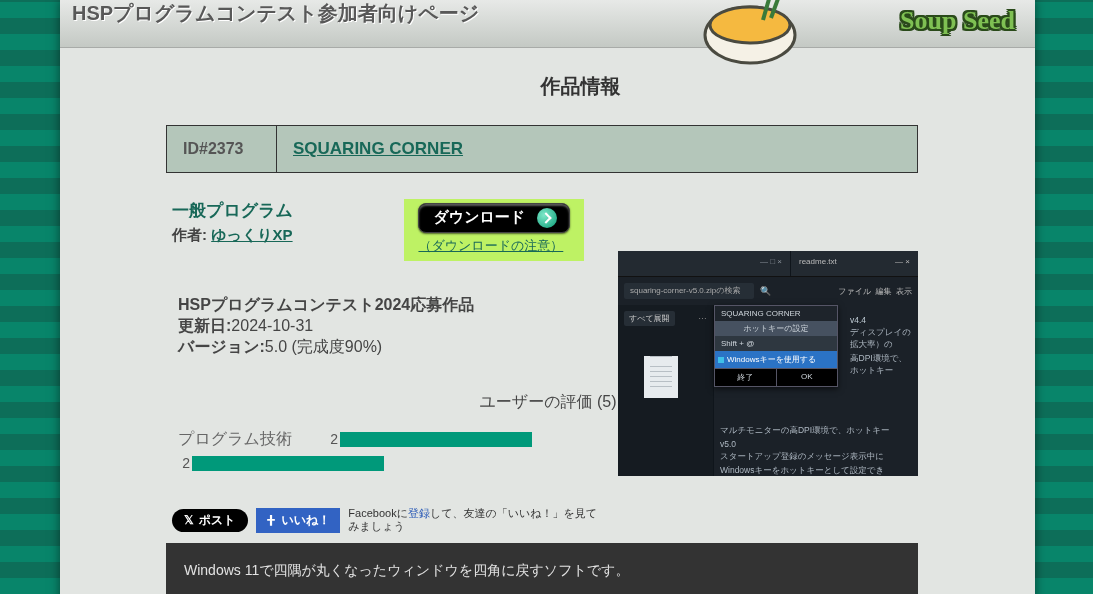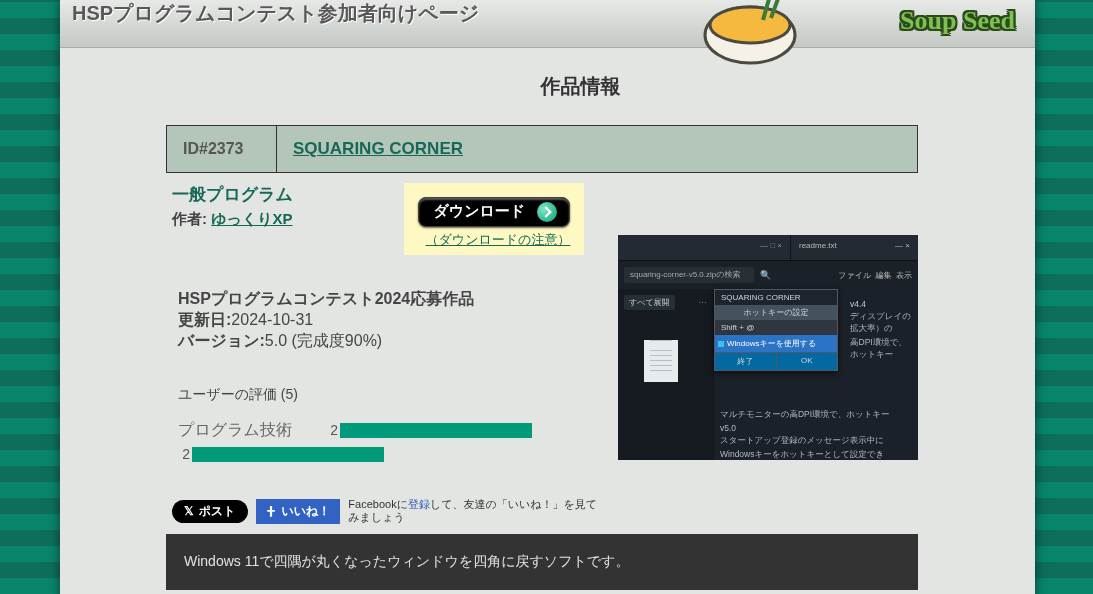--- a/index.html
+++ b/index.html
@@ -69,21 +69,21 @@
   .section-title {
     text-align: center;
     font-size: 20px;
     font-weight: bold;
     color: #333;
     margin-bottom: 25px;
   }
   .info-table {
     width: 752px;
     border-collapse: collapse;
-    margin-bottom: 4px;
+    margin-bottom: 20px;
   }
   .info-table td {
     border: 1px solid #333;
     padding: 13px 16px;
     vertical-align: middle;
   }
   .id-cell {
     background: #b4c6ba;
     width: 110px;
     font-size: 16px;
@@ -121,23 +121,23 @@
   }
   .author-line b { font-weight: bold; }
   .author-line a {
     color: #186858;
     font-weight: bold;
     text-decoration: underline;
   }
   .download-box {
     display: inline-block;
     vertical-align: top;
-    background: #fef9c3;
-    padding: 14px 14px 6px 14px;
-    text-align: right;
+    background: #bef264;
+    padding: 4px 14px 6px 14px;
+    text-align: left;
   }
   .dl-btn {
     display: inline-block;
     background: #000;
     color: #fff;
     font-size: 15px;
     font-weight: bold;
     border-radius: 8px;
     padding: 4px 12px 4px 14px;
     border: 1px solid #444;
@@ -274,39 +274,40 @@
     display:inline-block;
     width:6px;height:6px;
     background:#3fc0e8;
     margin-right:3px;
     vertical-align:middle;
   }
   .ss-popup-btns { display:flex; }
   .ss-popup-btn {
     flex:1;
     text-align:center;
-    background:#0369a1;
+    background:#000000;
     border-top:1px solid #556;
     padding:3px 0;
     color:#cfd6dc;
   }
   .ss-popup-btn:first-child { border-right:1px solid #556;}
   .ss-notes div { margin-top:2px; color:#aeb8c2;}
   .meta-block {
     margin-top: 34px;
     font-size: 16px;
     color: #454545;
     padding-left: 6px;
   }
   .meta-block b { font-weight: bold; }
   .rating-title {
     margin-top: 34px;
-    font-size: 14px;
+    font-size: 16px;
     color: #454545;
     padding-left: 6px;
+    text-align: center;
   }
   .ratings {
     margin-top: 14px;
     padding-left: 6px;
   }
   .rating-row {
     display: flex;
     align-items: center;
     height: 24px;
     font-size: 16px;

